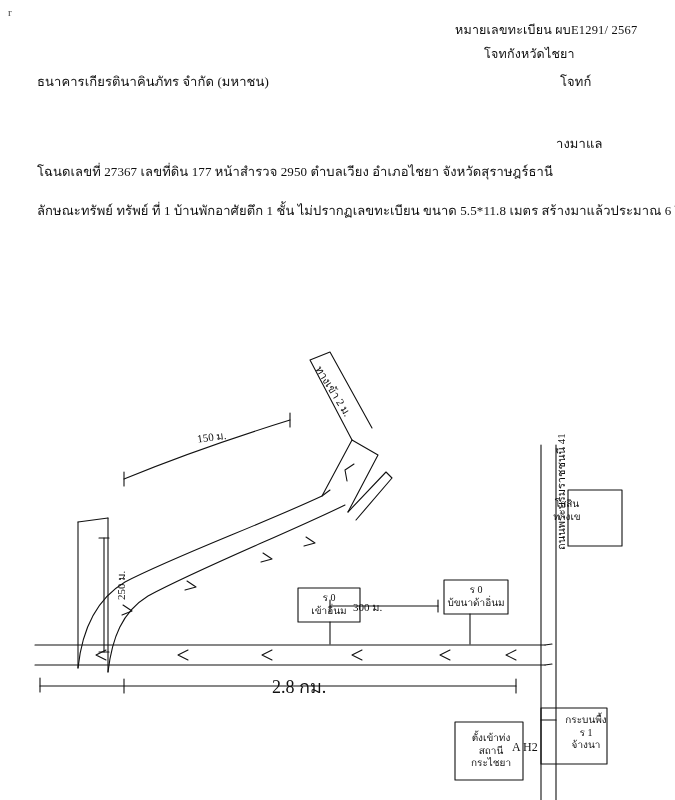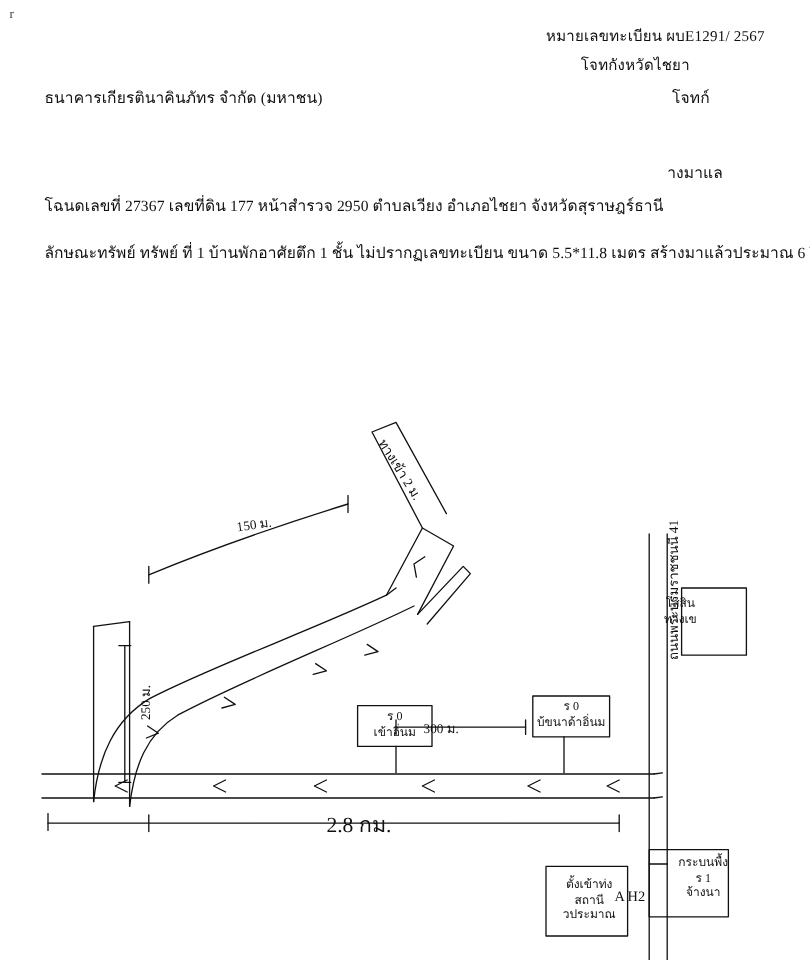--- a/index.html
+++ b/index.html
@@ -182,21 +182,21 @@
     </div>
 
     <div class="boxlabel" style="left:544px; top:198px; width:46px;">
       <div>โสสิน</div>
       <div>ทางเข</div>
     </div>
 
     <div class="boxlabel" style="left:457px; top:432px; width:68px;">
       <div>ตั้งเข้าท่ง</div>
       <div>สถานี</div>
-      <div>วประมาณ</div>
+      <div>กระไชยา</div>
     </div>
 
     <div class="boxlabel" style="left:543px; top:414px; width:62px;margin-left:12px;">
       <div>กระบนพื้ง</div>
       <div>ร 1</div>
       <div>จ้างนา</div>
     </div>
   </div>
 
 </div>

